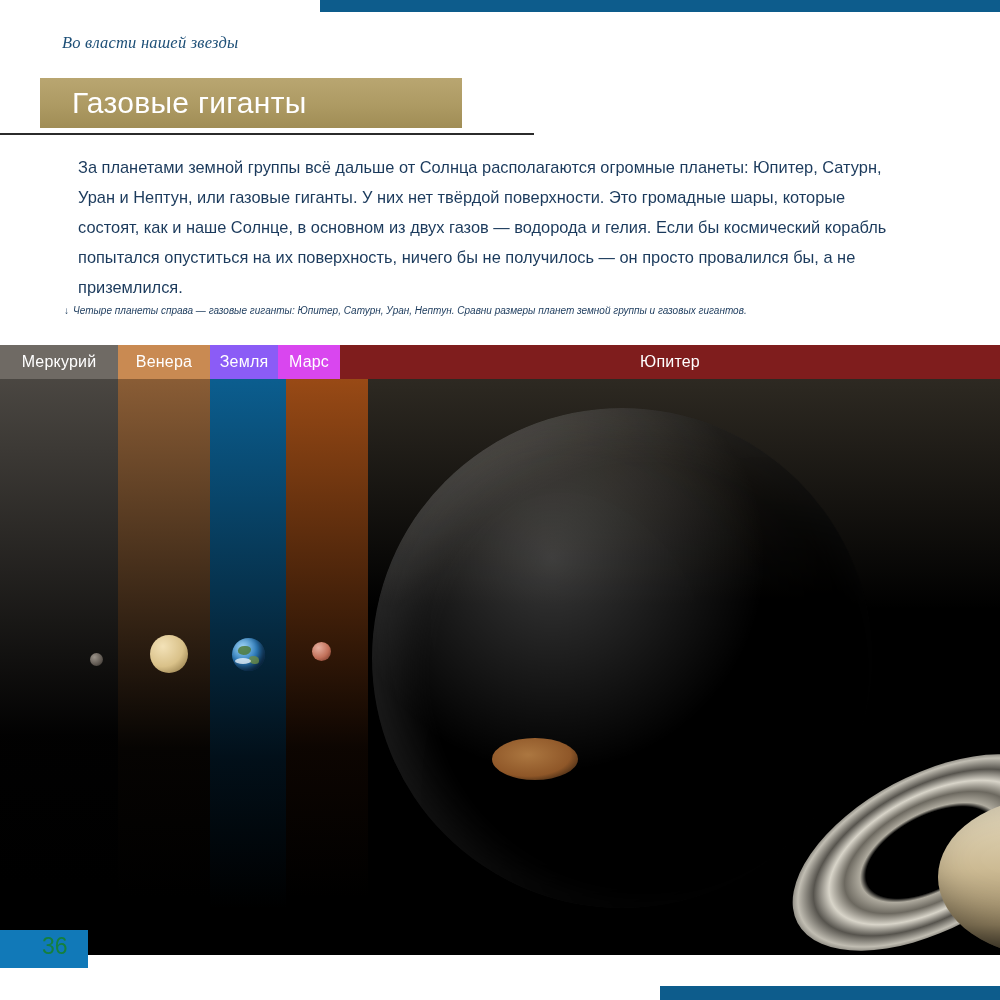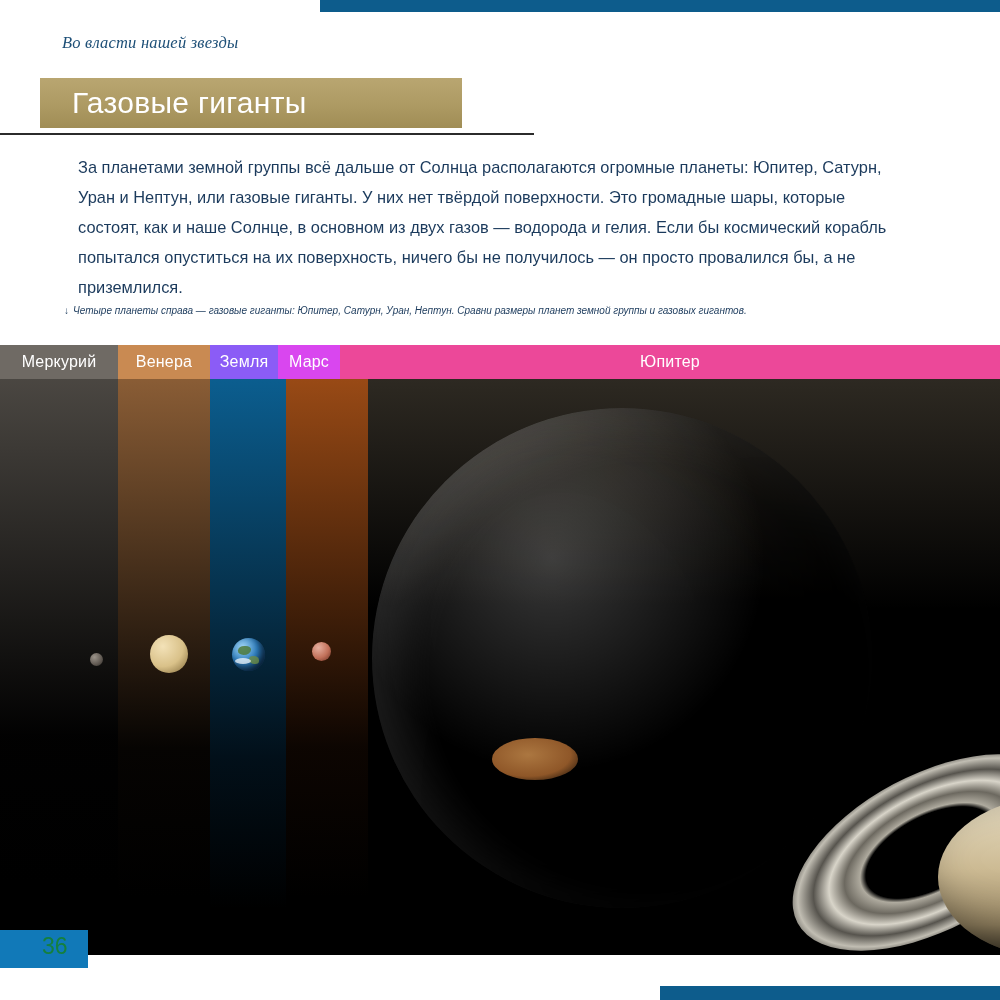--- a/index.html
+++ b/index.html
@@ -125,21 +125,21 @@
     align-items: center;
     justify-content: center;
     color: #ffffff;
     font-size: 16px;
     letter-spacing: 0.2px;
   }
   .lab-mercury { width: 118px; background: #6f6a64; }
   .lab-venus   { width: 92px;  background: #c98a52; }
   .lab-earth   { width: 68px;  background: #8b5cf6; }
   .lab-mars    { width: 62px;  background: #d946ef; }
-  .lab-jupiter { flex: 1;      background: #ec4899; }
+  .lab-jupiter { flex: 1;      background: #7f1d1d; }
 
   
   .col {
     position: absolute;
     top: 34px;
     height: 576px;
   }
   .col-mercury { left: 0;    width: 118px; background: linear-gradient(to bottom, rgba(120,114,106,0.62), rgba(30,28,26,0.05) 62%, rgba(0,0,0,0) 88%); }
   .col-venus   { left: 118px; width: 92px;  background: linear-gradient(to bottom, rgba(196,132,76,0.70), rgba(60,38,20,0.10) 64%, rgba(0,0,0,0) 90%); }
   .col-earth   { left: 210px; width: 76px;  background: linear-gradient(to bottom, rgba(13,110,168,0.85), rgba(6,48,78,0.32) 66%, rgba(0,0,0,0) 92%); }

